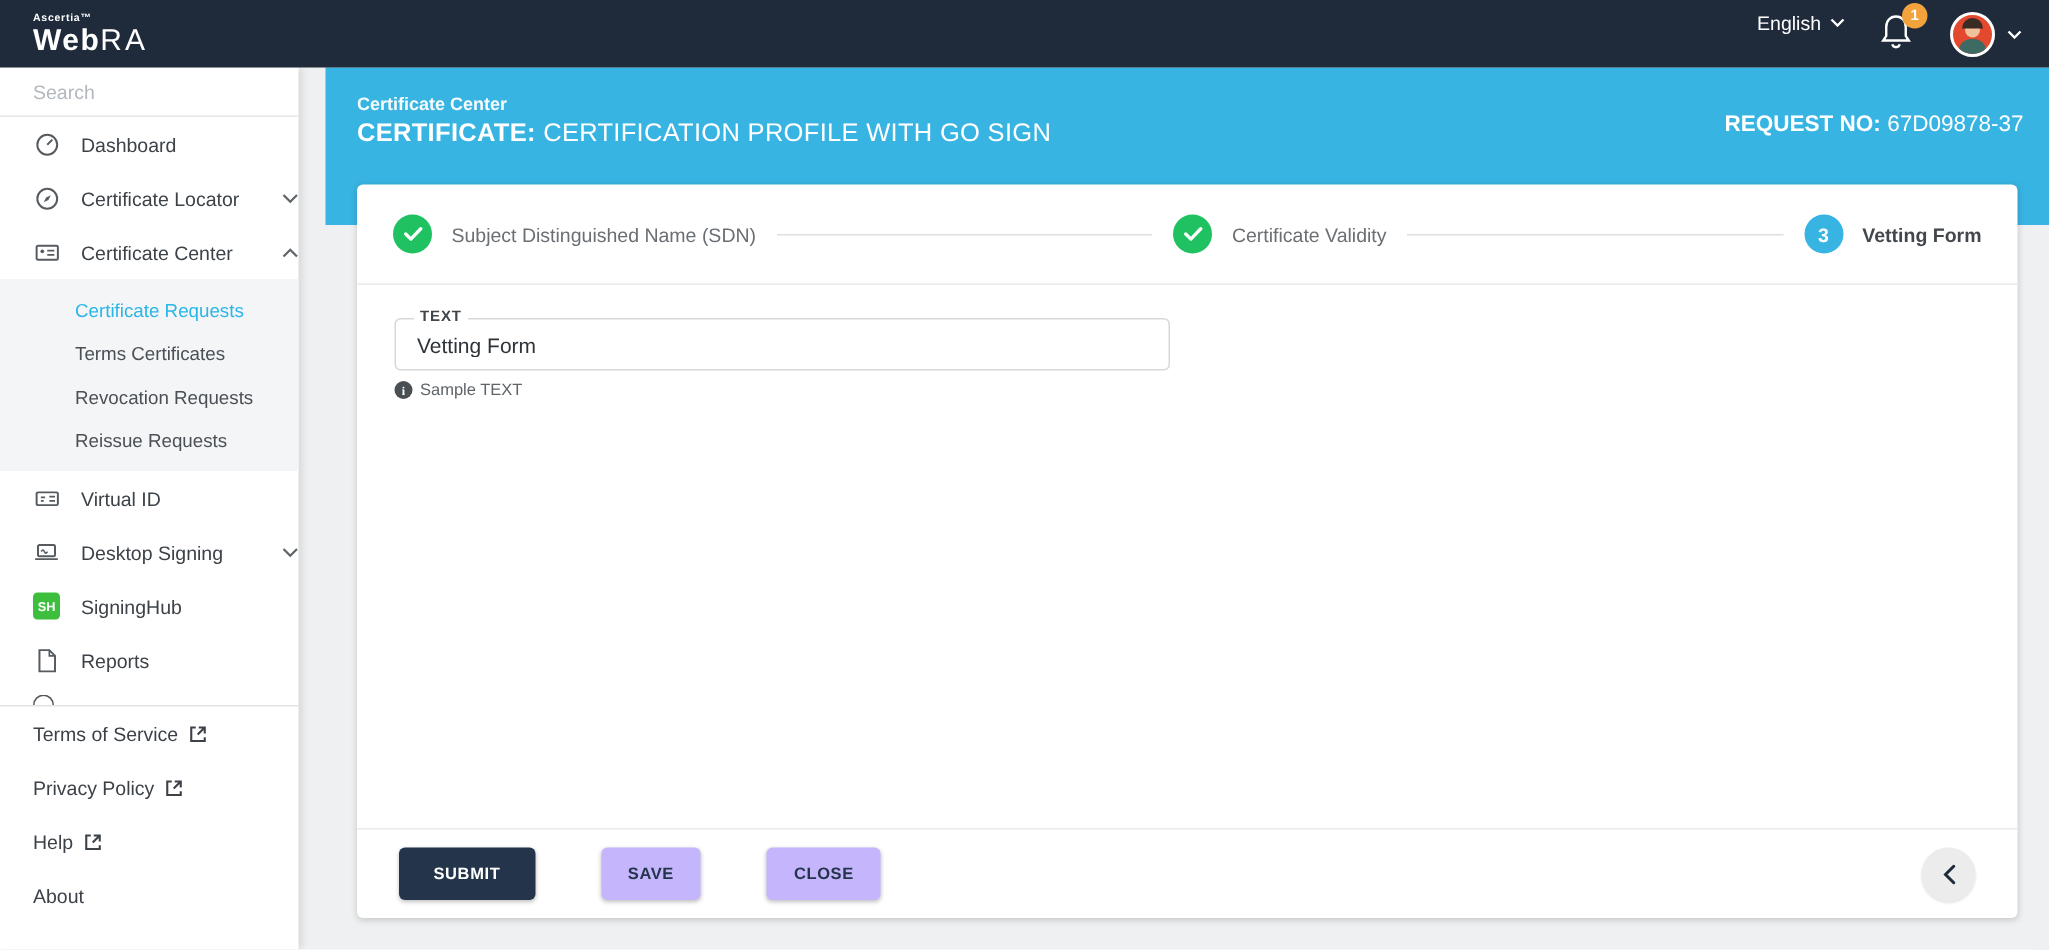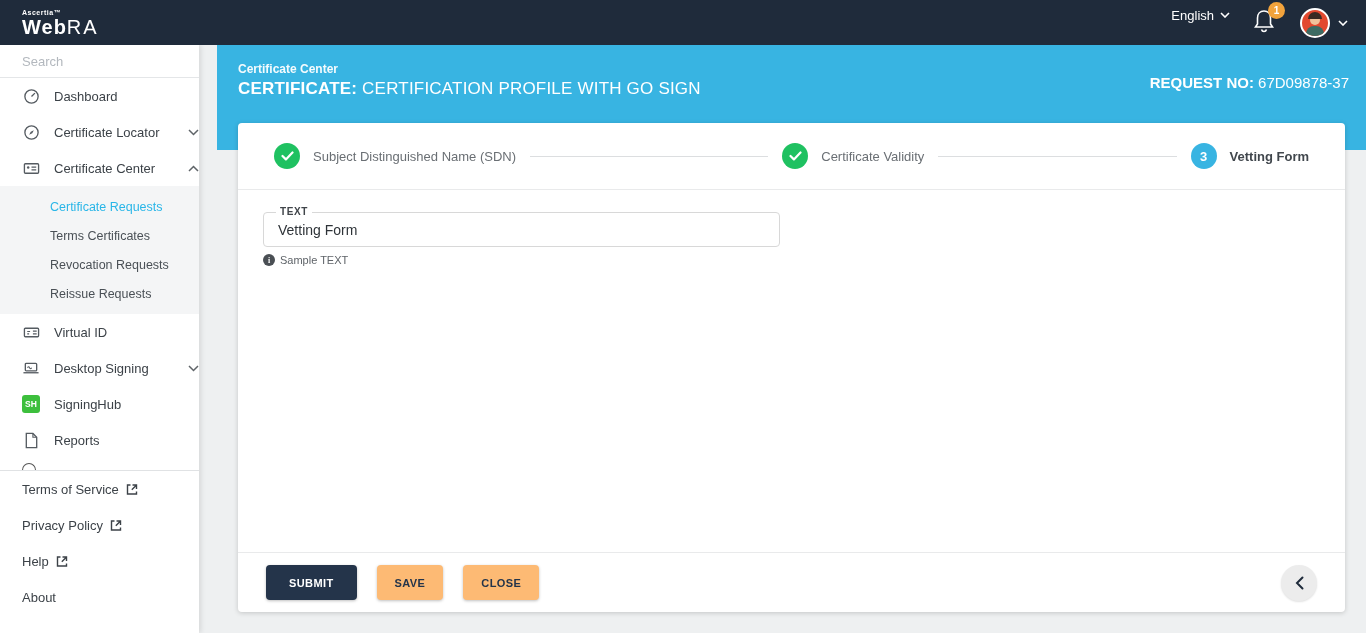--- a/index.html
+++ b/index.html
@@ -50,21 +50,21 @@
                  color:#fff; padding:17px 0 0 21px; }
   .crumb { font-size:12px; font-weight:bold; opacity:.95; }
   .page-title { font-size:17px; margin-top:3px; letter-spacing:.2px; }
   .page-title .b { font-weight:bold; }
   .request-no { position:absolute; top:29px; right:17px; font-size:15px; }
   .request-no .b { font-weight:bold; }
 
   
   .card { position:absolute; top:123px; left:238px; width:1107px; height:489px; background:#fff; border-radius:4px;
           box-shadow:0 1px 5px rgba(0,0,0,.18); z-index:10; display:flex; flex-direction:column; }
-  .stepper { height:67px; border-bottom:1px solid #e9eaeb; display:flex; align-items:center; padding:0 36px; }
+  .stepper { height:67px; border-bottom:1px solid #e9eaeb; display:flex; align-items:center; padding:0 24px; }
   .step { display:flex; align-items:center; gap:13px; cursor:pointer; flex:none; }
   .step-circle { width:26px; height:26px; border-radius:50%; display:flex; align-items:center; justify-content:center; flex:none; }
   .step-circle.done { background:#1fc161; }
   .step-circle.active { background:#38b4e2; color:#fff; font-size:13px; font-weight:bold; }
   .step-label { font-size:13px; color:#6a6f74; }
   .step.current .step-label { color:#41474d; font-weight:bold; }
   .connector { flex:1; height:1px; background:#dcdee0; margin:0 14px; }
 
   .card-content { flex:1; padding:22px 25px; }
   .field { position:relative; width:517px; }
@@ -73,21 +73,21 @@
   .field .float-label { position:absolute; top:-6px; left:13px; background:#fff; padding:0 4px;
                         font-size:10px; font-weight:bold; color:#40454a; letter-spacing:.6px; }
   .hint { margin-top:7px; display:flex; align-items:center; gap:5px; font-size:11px; color:#5f6469; }
   .info-ic { width:12px; height:12px; border-radius:50%; background:#4a4f54; color:#fff; font-size:8px; font-weight:bold;
              display:flex; align-items:center; justify-content:center; font-family:"Liberation Serif",serif; }
 
   .card-footer { height:60px; border-top:1px solid #e9eaeb; display:flex; align-items:center; padding:0 28px; gap:20px; }
   .btn { height:35px; border:none; border-radius:4px; font-size:11px; font-weight:bold; letter-spacing:.4px;
          font-family:"Liberation Sans",sans-serif; cursor:pointer; box-shadow:0 1px 3px rgba(0,0,0,.25); }
   .btn-submit { background:#24344a; color:#fff; padding:0 23px; }
-  .btn-plain { background:#fdba74; color:#24344a; padding:0 18px; }
+  .btn-plain { background:#c4b5fd; color:#24344a; padding:0 18px;margin-left:24px; }
   .spacer { flex:1; }
   .back-circle { width:36px; height:36px; border-radius:50%; background:#ececec; border:none; cursor:pointer;
                  display:flex; align-items:center; justify-content:center; color:#222; box-shadow:0 1px 2px rgba(0,0,0,.12); }
 </style>
 </head>
 <body>
 
 <div class="topbar">
   <div class="brand">
     <span class="company">Ascertia™</span>

